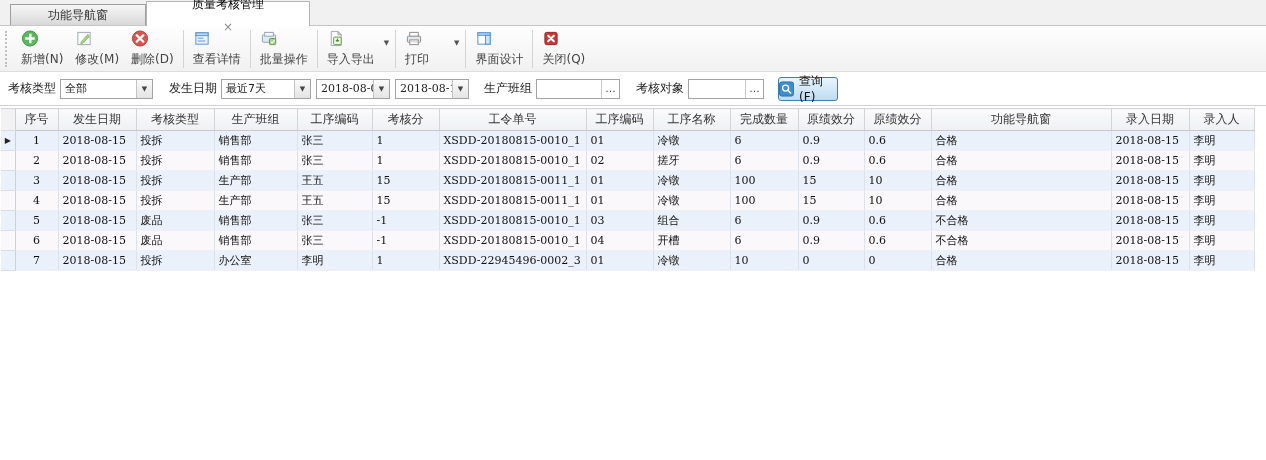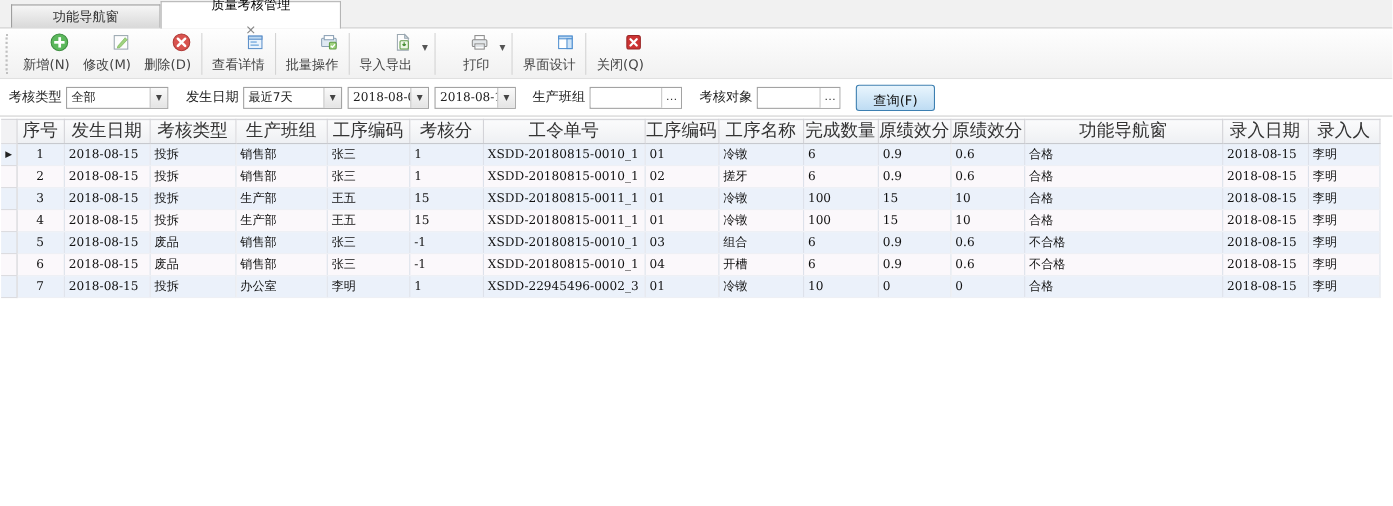--- a/index.html
+++ b/index.html
@@ -12,49 +12,49 @@
   .tab { display:flex; align-items:center; justify-content:center; gap:8px;
     border:1px solid #9e9e9e; border-bottom:none; padding:0 14px; cursor:default; }
   .tab.inactive { height:21px; width:136px; background:linear-gradient(#f6f6f6,#d9d9d9); color:#333; }
   .tab.active { height:25px; width:164px; background:#fff; border-color:#b5b5b5; color:#000; position:relative; top:1px;flex-direction:column; }
   .tab-close { color:#888; font-size:12px; line-height:1; padding:0 2px; }
 
   
   .toolbar { height:46px; background:linear-gradient(#fefefe,#f1f1f1);
     border-bottom:1px solid #ddd; display:flex; align-items:center; padding:2px 4px 2px 2px; }
   .grip { width:7px; height:36px; border-left:2px dotted #c0c0c0; margin:0 3px 0 3px; }
-  .tbtn { display:flex; flex-direction:column; align-items:flex-end; justify-content:center;
+  .tbtn { display:flex; flex-direction:column; align-items:flex-start; justify-content:center;
     gap:4px; min-width:52px; height:40px; padding:1px 6px; border-radius:2px; color:#444; }
   .tbtn .ticon { width:18px; height:18px; display:block; }
   .tsep { width:1px; height:38px; background:#d4d4d4; margin:0 3px; }
   .tarrow { font-size:7px; color:#555; padding:0 3px; align-self:center; margin-top:-12px; }
 
   
   .filterbar { height:34px; background:#fff; border-bottom:1px solid #d0d0d0;
     display:flex; align-items:center; padding-left:8px; }
   .flabel { color:#222; margin-right:4px; white-space:nowrap; }
   .combo { height:20px; border:1px solid #a3a3a3; background:#fff; display:flex; align-items:center; }
   .combo .cval { flex:1; padding:0 4px; font-family:"DejaVu Serif",serif; font-size:11px;
     white-space:nowrap; overflow:hidden; }
   .combo .cbtn { width:16px; height:100%; background:linear-gradient(#fafafa,#e4e4e4);
     border-left:1px solid #c3c3c3; font-size:7px; color:#444; display:flex; align-items:center; justify-content:center; }
   .lookup { height:20px; border:1px solid #a3a3a3; background:#fff; display:flex; align-items:center; }
   .lookup input { flex:1; border:none; outline:none; height:16px; width:10px; padding:0 3px; font-size:11px; }
   .lookup .dots { width:18px; height:100%; background:#fff; border:none; border-left:1px solid #c9c9c9;
     font-size:11px; color:#333; line-height:1; }
-  .querybtn { margin-left:14px; height:24px; width:72px; border:1px solid #3c7fb1; border-radius:3px;
+  .querybtn { margin-left:14px; height:24px; width:60px; border:1px solid #3c7fb1; border-radius:3px;
     background:linear-gradient(#e9f5fd,#bedcf3); display:flex; align-items:center; justify-content:center;
-    gap:5px; color:#111;flex-direction:column; }
+    gap:5px; color:#111; }
 
   
   .grid { margin:2px 0 0 1px; border-collapse:collapse; table-layout:fixed; width:1252px;
     font-family:"DejaVu Serif",serif; font-size:11px; }
   .grid th { height:22px; background:linear-gradient(#fbfbfc,#eef0f3); border-right:1px solid #d3d3d8;
     border-top:1px solid #d3d3d8; border-bottom:1px solid #c7c9ce; font-weight:normal;
-    font-family:"DejaVu Sans",sans-serif; font-size:16px; color:#333; text-align:center;
+    font-family:"DejaVu Sans",sans-serif; font-size:12px; color:#333; text-align:center;
     overflow:hidden; white-space:nowrap; }
   .grid td { height:20px; border-right:1px solid #dde1ea; border-bottom:1px solid #eef0f5;
     padding:0 4px; white-space:nowrap; overflow:hidden; color:#111; }
   .grid tr.odd td { background:#ebf1fa; }
   .grid tr.even td { background:#fbf8fb; }
   .grid td.ind, .grid th.ind { background:#f2f2f4; border-right:1px solid #cfcfd4;
     border-bottom:1px solid #dcdce0; text-align:center; padding:0; color:#222; font-size:8px; }
   .grid td.c-seq { text-align:center; font-family:"DejaVu Serif",serif; }
 </style>
 </head>

